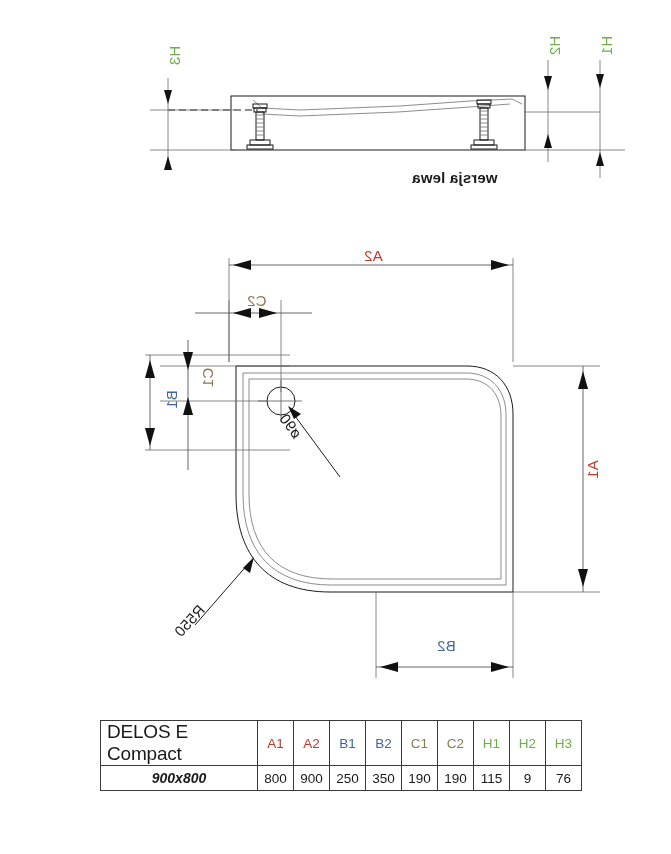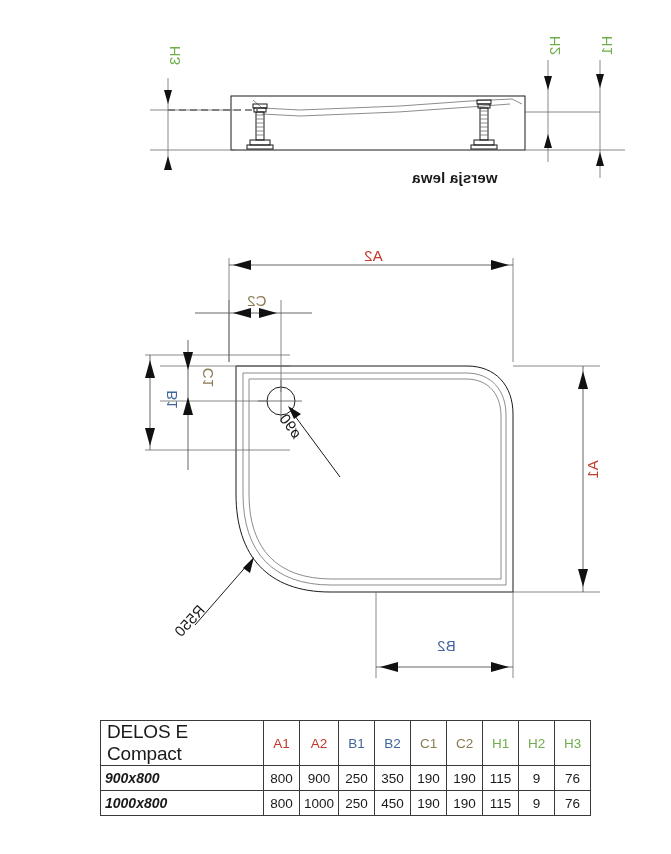--- a/index.html
+++ b/index.html
@@ -26,22 +26,22 @@
   .dim{stroke:#555;stroke-width:.9;fill:none;}
   .ext{stroke:#6b6b6b;stroke-width:.8;fill:none;}
   .dash{stroke:#1a1a1a;stroke-width:1;fill:none;stroke-dasharray:7 4;}
   .cen{stroke:#555;stroke-width:.8;fill:none;}
   .hv{fill:#111;}
 
   
   .tbl{position:absolute;border-collapse:collapse;}
   .tbl td{border:1px solid #3a3a3a;height:24px;text-align:center;
           font-size:14px;padding:0 4px;background:#fff;}
-  .tbl td.name{width:148px;text-align:left;font-style:italic;font-weight:bold;
-               font-size:14px;padding-right:10px;}
+  .tbl td.name{width:148px;text-align:center;font-style:italic;font-weight:bold;
+               font-size:14px;padding-right:4px;}
   .tbl td.title{text-align:left;font-style:normal;font-weight:400;font-size:19px;
                 padding-left:6px;letter-spacing:-.2px;margin-left:16px;}
   .tbl td.h{font-size:15px;}
   .tbl td.v{width:27px;font-size:13.5px;}
 </style>
 </head>
 <body>
 
 <div class="stage">
 
@@ -225,28 +225,16 @@
         <td class="v">800</td>
         <td class="v">900</td>
         <td class="v">250</td>
         <td class="v">350</td>
         <td class="v">190</td>
         <td class="v">190</td>
         <td class="v">115</td>
         <td class="v">9</td>
         <td class="v">76</td>
       </tr>
-      <tr>
-        <td class="name">1000x800</td>
-        <td class="v">800</td>
-        <td class="v">1000</td>
-        <td class="v">250</td>
-        <td class="v">450</td>
-        <td class="v">190</td>
-        <td class="v">190</td>
-        <td class="v">115</td>
-        <td class="v">9</td>
-        <td class="v">76</td>
-      </tr>
     </tbody>
   </table>
 
 </div>
 
 </body></html>

